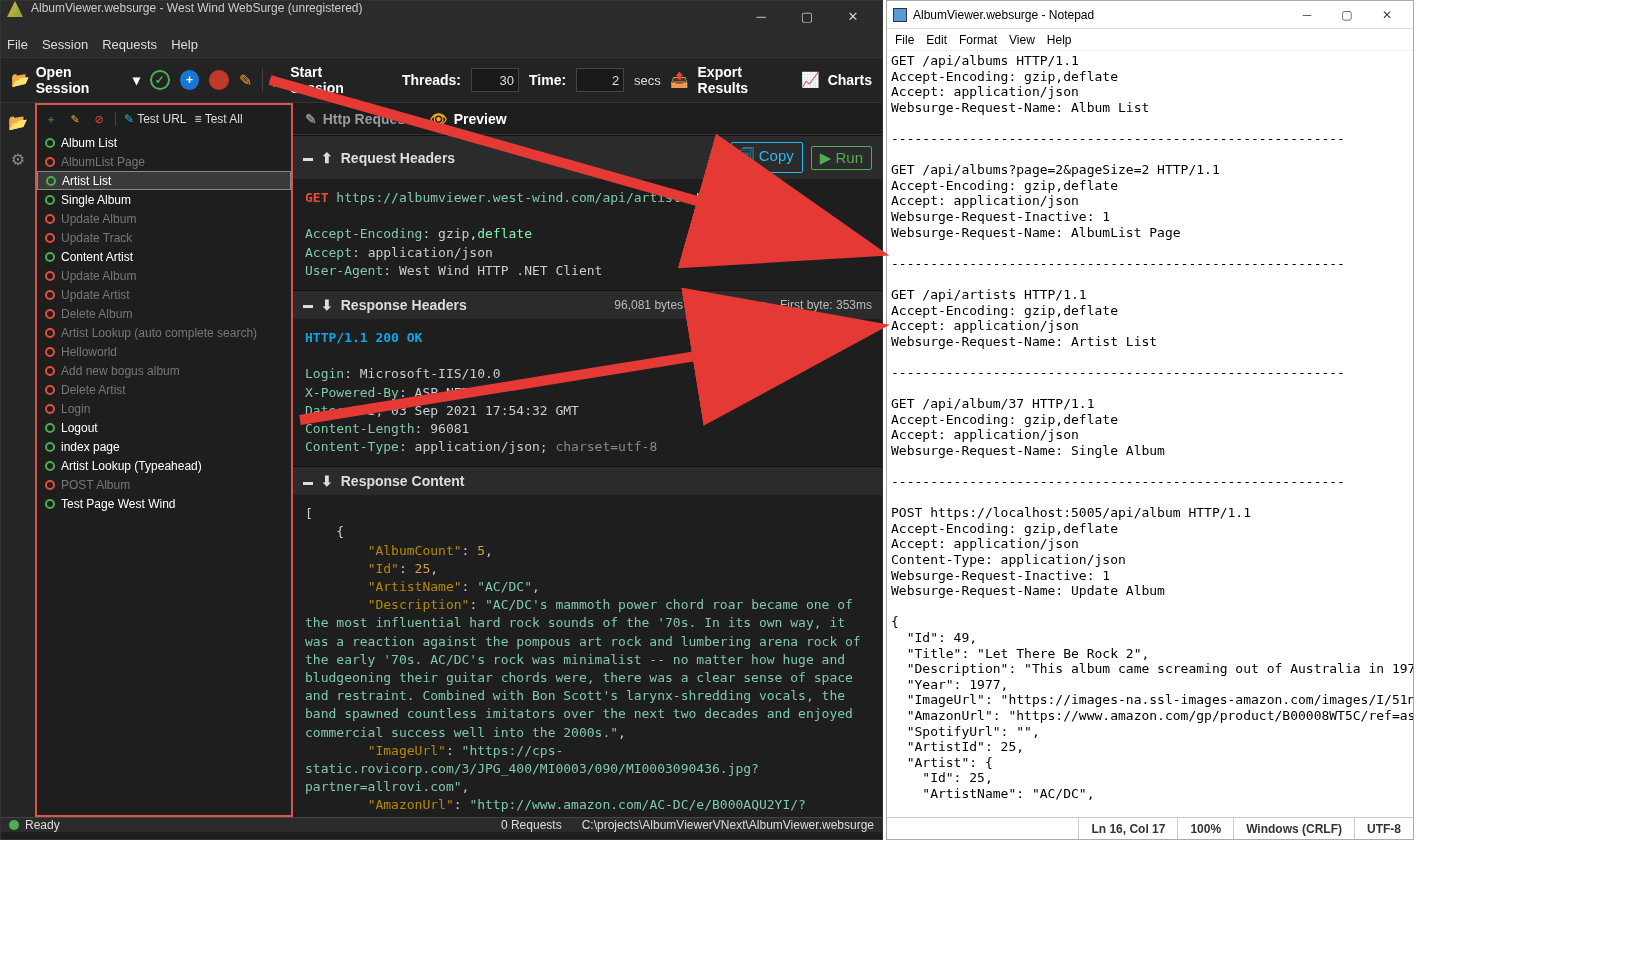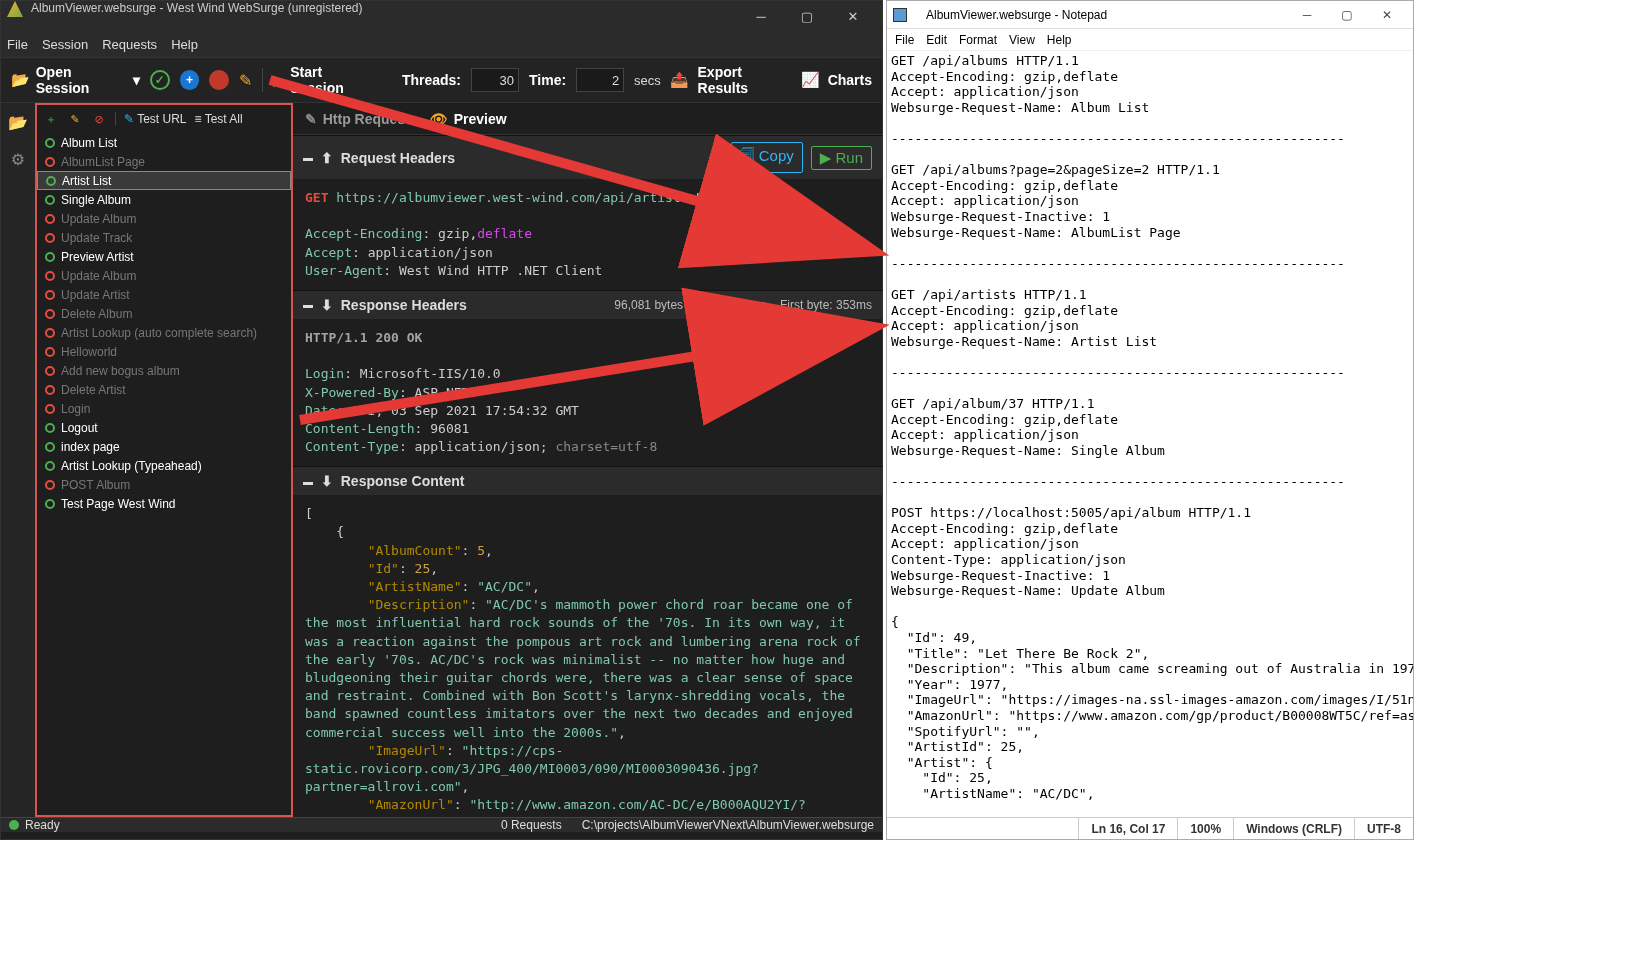--- a/index.html
+++ b/index.html
@@ -69,37 +69,37 @@
 .ws-section .copy-btn { color: #29b6f6; }
 .ws-section .run-btn { color: #4caf50; border-color: #4caf50; }
 
 .ws-code { padding: 10px 12px; font-family: Consolas, monospace; font-size: 13px; line-height: 1.4; white-space: pre-wrap; word-break: break-word; }
 .method-get { color: #e74c3c; font-weight: bold; }
 .url-link { color: #7fc8a9; }
 .http-ver { color: #ccc; }
 .hdr-key { color: #7fc8a9; }
 .hdr-sep { color: #ccc; }
 .hdr-val { color: #ccc; }
-.hdr-val2 { color: #d946ef; }
-.status-ok { color: #a3a3a3; font-weight: bold; }
+.hdr-val2 { color: #86efac; }
+.status-ok { color: #0ea5e9; font-weight: bold; }
 .json-key { color: #b58900; }
 .json-str { color: #7fc8a9; }
 .json-num { color: #d0a040; }
 .json-punct { color: #ccc; }
 .charset { color: #888; }
 
 .ws-statusbar { height: 15px; background: #2b2b2b; border-top: 1px solid #444; display: flex; align-items: center; padding: 0 8px; font-size: 12px; color: #ddd; }
 .stat-dot { width: 10px; height: 10px; border-radius: 50%; background: #4caf50; margin-right: 6px; }
 .stat-right { margin-left: auto; display: flex; gap: 20px; }
 
 
 .notepad { position: absolute; right: 212px; top: 0; width: 528px; height: 840px; background: #fff; border: 1px solid #aaa; display: flex; flex-direction: column; }
 .np-titlebar { height: 28px; background: #fff; display: flex; align-items: center; padding: 0 6px; font-size: 12px; color: #000; border-bottom: 1px solid #ddd; }
 .np-titlebar .np-icon { width: 14px; height: 14px; margin-right: 6px; background: #5a9bd5; border: 1px solid #333; }
-.np-titlebar .np-title { flex: 1; margin-left: 13px; }
+.np-titlebar .np-title { flex: 1; }
 .np-titlebar .np-winbtn { width: 40px; height: 28px; display: flex; align-items: center; justify-content: center; color: #444; }
 .np-menu { height: 22px; display: flex; align-items: center; gap: 12px; padding: 0 8px; font-size: 12px; color: #000; border-bottom: 1px solid #eee; }
 .np-text { flex: 1; padding: 2px 4px; font-family: Consolas, monospace; font-size: 13px; line-height: 1.2; white-space: pre; overflow: auto; color: #000; }
 .np-status { height: 22px; border-top: 1px solid #ccc; display: flex; align-items: center; font-size: 12px; color: #333; font-weight: bold; }
 .np-status .np-cell { border-left: 1px solid #ccc; padding: 0 12px; height: 100%; display: flex; align-items: center; }
 .np-status .np-spacer { flex: 1; }
 
 
 .arrow-svg { position: absolute; pointer-events: none; z-index: 100; }
 </style>
@@ -186,21 +186,21 @@
           <div class="ws-req-item disabled">
             <span class="dot inactive"></span>
             <span>Update Album</span>
           </div>
           <div class="ws-req-item disabled">
             <span class="dot inactive"></span>
             <span>Update Track</span>
           </div>
           <div class="ws-req-item normal">
             <span class="dot"></span>
-            <span>Preview Artist</span>
+            <span>Content Artist</span>
           </div>
           <div class="ws-req-item disabled">
             <span class="dot inactive"></span>
             <span>Update Album</span>
           </div>
           <div class="ws-req-item disabled">
             <span class="dot inactive"></span>
             <span>Update Artist</span>
           </div>
           <div class="ws-req-item disabled">

